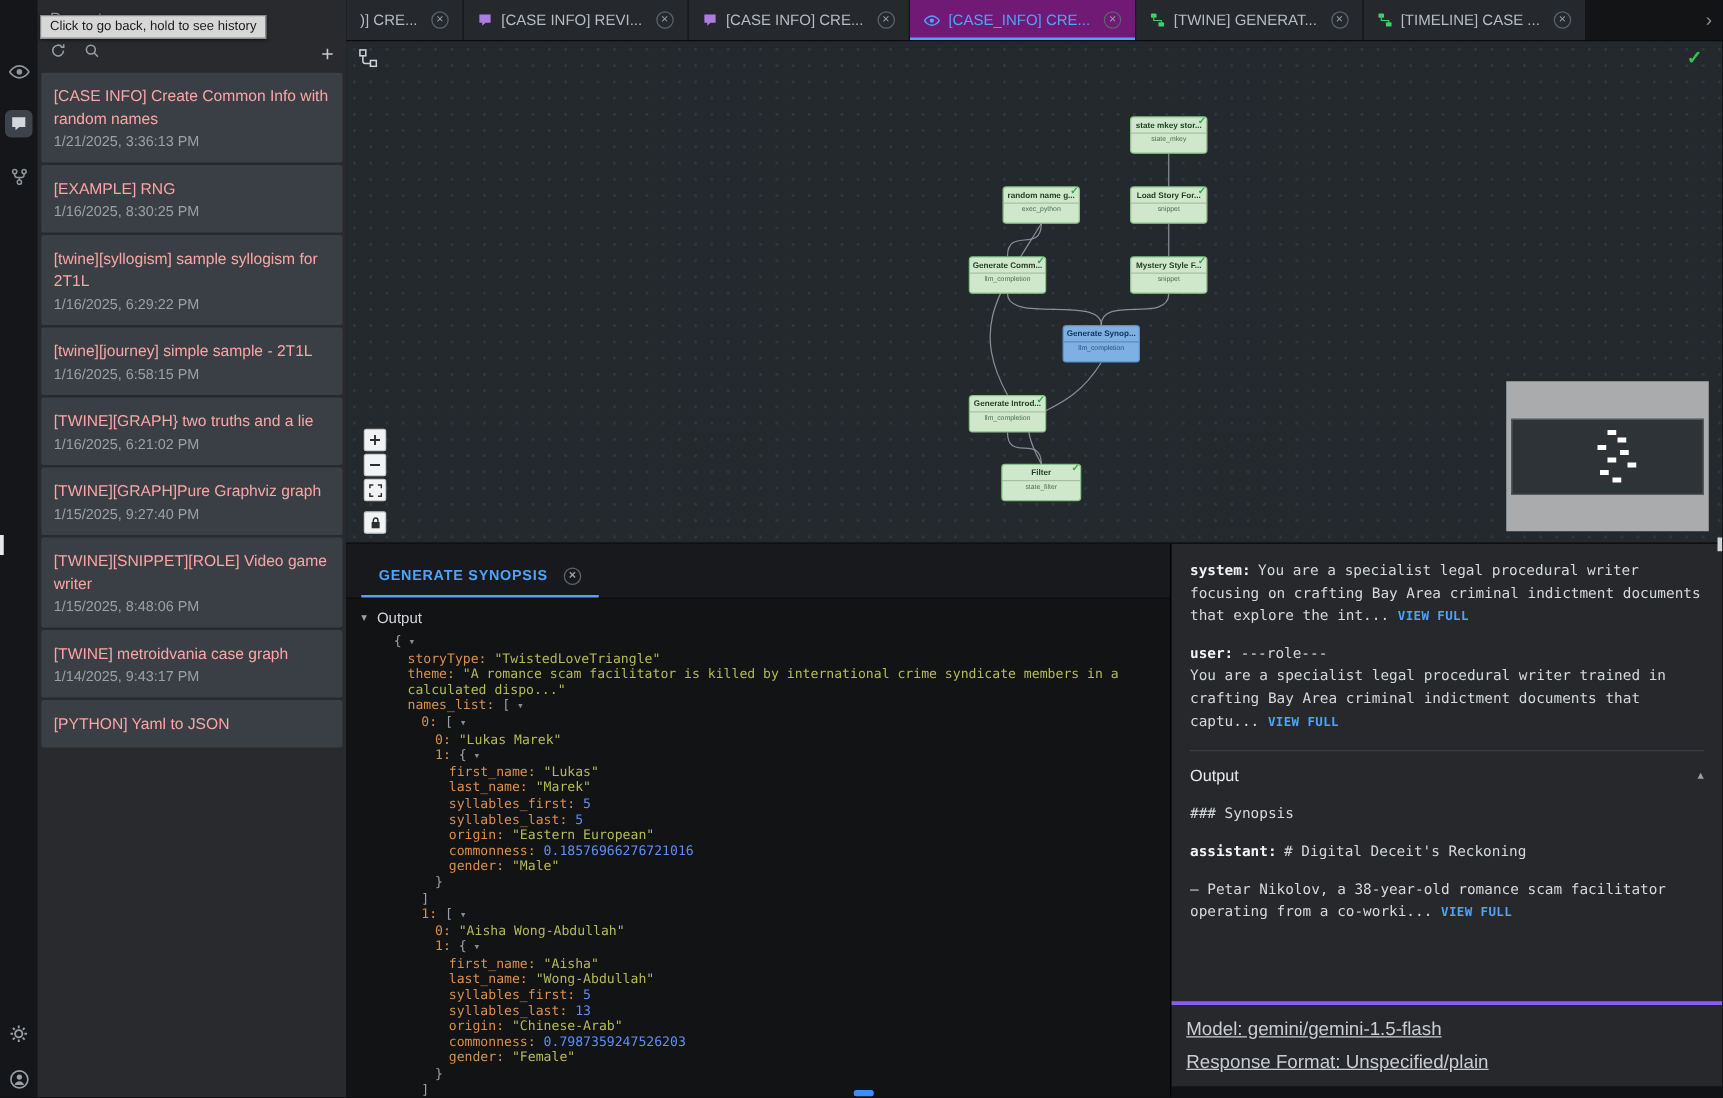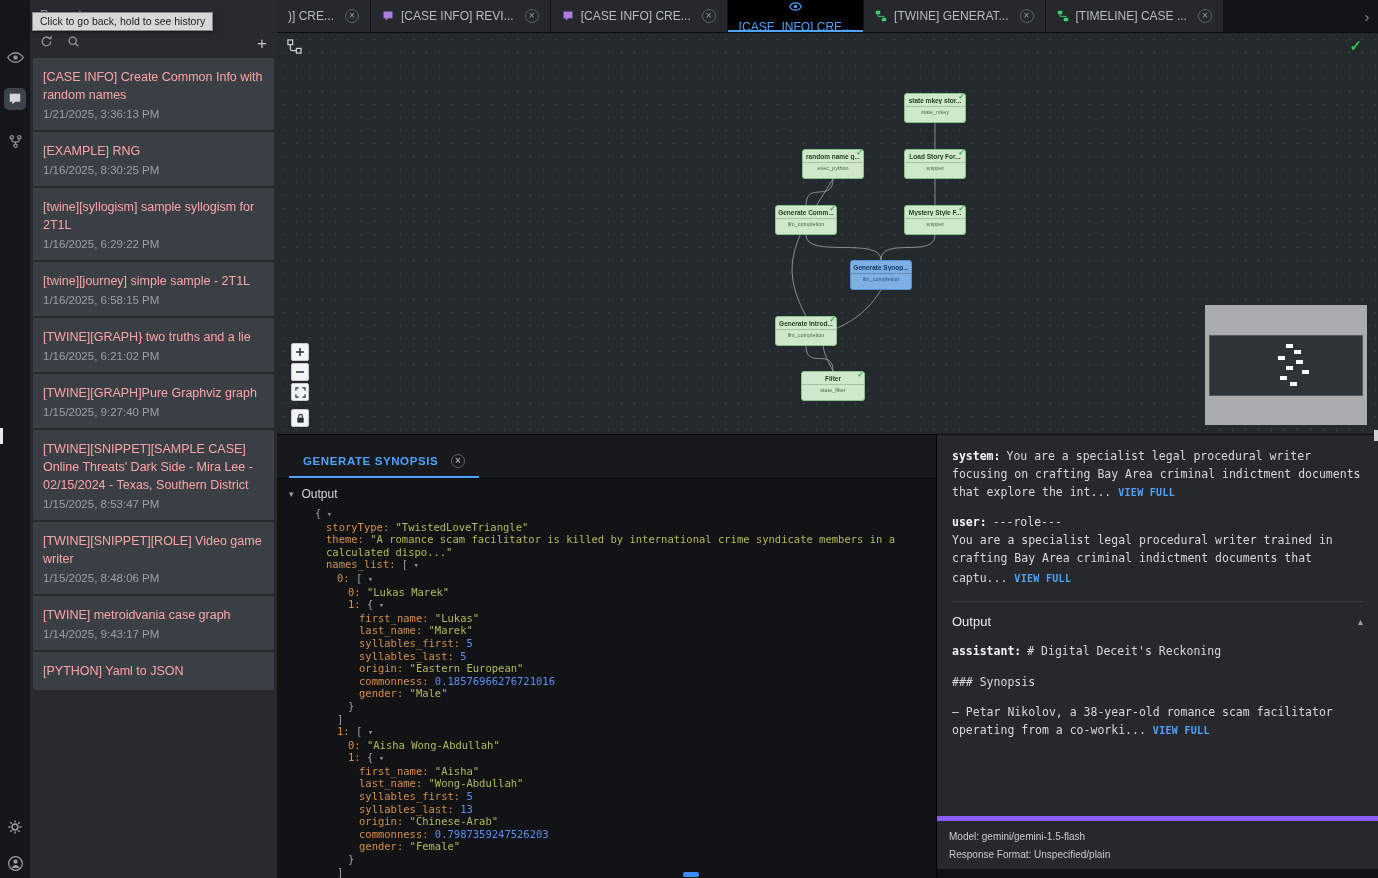--- a/index.html
+++ b/index.html
@@ -25,21 +25,21 @@
   .pi-title { color:#fca5a5; font-size:12.5px; line-height:18px; word-wrap:break-word; }
   .pi-time { color:#9aa0a6; font-size:11.5px; margin-top:4px; }
 
   
   .main { flex:1; display:flex; flex-direction:column; min-width:0; }
 
   
   .tab-bar { height:33px; background:#121416; display:flex; align-items:stretch; border-bottom:1px solid #0a0b0c; flex:none; }
   .tabs { display:flex; align-items:stretch; min-width:0; overflow:hidden; flex:1; }
   .tab { display:flex; align-items:center; gap:7px; padding:0 11px; background:#25282c; border-right:1px solid #121416; font-size:12px; color:#b7bcc2; white-space:nowrap; }
-  .tab.active { background:#000000; color:#4da3ff; box-shadow:inset 0 -2px 0 #4da3ff;flex-direction:column; }
+  .tab.active { background:#701a75; color:#4da3ff; box-shadow:inset 0 -2px 0 #4da3ff; }
   .tab-icon { display:flex; align-items:center; }
   .tab-close, .oc-close { border:1px solid #5c636a; border-radius:50%; width:14px; height:14px; line-height:12px; text-align:center; font-size:10px; color:#9aa0a6; margin-left:4px; flex:none; cursor:pointer; }
   .tab-scroll { width:22px; display:flex; align-items:center; justify-content:center; color:#8a9097; font-size:15px; }
 
   
   .canvas { height:402px; position:relative; background-color:#24292e; background-image:radial-gradient(#31373e 1px, transparent 1.3px); background-size:13px 13px; overflow:hidden; border-bottom:1px solid #070809; flex:none; }
   .canvas-tool { position:absolute; left:10px; top:6px; }
   .canvas-check { position:absolute; right:16px; top:4px; color:#35c24d; font-size:15px; font-weight:bold; }
   #edges-svg { position:absolute; left:0; top:0; width:100%; height:100%; }
   .edge { stroke:#9aa0a6; stroke-width:1; fill:none; opacity:.85; }
@@ -80,21 +80,21 @@
   .messages-panel { flex:1; display:flex; flex-direction:column; background:#26282c; font-family:"DejaVu Sans Mono", monospace; font-size:11.5px; color:#d6d9db; min-width:0; }
   .mp-scroll { padding:13px 15px 0; }
   .msg { margin-bottom:13px; line-height:1.55; word-wrap:break-word; }
   .msg-role { font-weight:bold; color:#f2f4f6; margin-right:6px; }
   .msg-text { white-space:pre-line; }
   .view-full { color:#4da3ff; font-size:10px; font-weight:bold; letter-spacing:.3px; cursor:pointer; }
   .view-full.block { display:inline-block; margin-top:3px; }
   .mp-divider { border-top:1px solid #3a3d41; margin:2px 0 12px; }
   .sec-header { display:flex; align-items:center; font-family:"Liberation Sans", sans-serif; font-size:13px; color:#e8eaec; margin:0 0 14px; }
   .sec-collapse { margin-left:auto; color:#9aa0a6; font-size:10px; cursor:pointer; }
-  .mp-footer { margin-top:auto; border-top:5px solid #8b5cf6; padding:7px 12px 6px; font-family:"Liberation Sans", sans-serif; font-size:10px; color:#c9ccd0; line-height:1.75; }
+  .mp-footer { margin-top:auto; border-top:3px solid #8b5cf6; padding:7px 12px 6px; font-family:"Liberation Sans", sans-serif; font-size:15px; color:#c9ccd0; line-height:1.75;text-decoration:underline; }
   .mp-bottomstrip { height:9px; background:#101214; }
 
   .tick-left { position:absolute; left:0; top:428px; width:3px; height:16px; background:#e8e8e8; z-index:9; }
   .tick-right { position:absolute; right:0; top:430px; width:4px; height:11px; background:#cfd2d5; z-index:9; }
 </style>
 </head>
 <body>
 
 <div class="app">
 
@@ -175,24 +175,20 @@
         </div>
         <div class="prompt-item">
           <div class="pi-title">[TWINE][GRAPH} two truths and a lie</div>
           <div class="pi-time">1/16/2025, 6:21:02 PM</div>
         </div>
         <div class="prompt-item">
           <div class="pi-title">[TWINE][GRAPH]Pure Graphviz graph</div>
           <div class="pi-time">1/15/2025, 9:27:40 PM</div>
         </div>
         <div class="prompt-item">
-          <div class="pi-title">[TWINE][SNIPPET][SAMPLE CASE] Online Threats' Dark Side - Mira Lee - 02/15/2024 - Texas, Southern District</div>
-          <div class="pi-time">1/15/2025, 8:53:47 PM</div>
-        </div>
-        <div class="prompt-item">
           <div class="pi-title">[TWINE][SNIPPET][ROLE] Video game writer</div>
           <div class="pi-time">1/15/2025, 8:48:06 PM</div>
         </div>
         <div class="prompt-item">
           <div class="pi-title">[TWINE] metroidvania case graph</div>
           <div class="pi-time">1/14/2025, 9:43:17 PM</div>
         </div>
         <div class="prompt-item">
           <div class="pi-title">[PYTHON] Yaml to JSON</div>
         </div>
@@ -413,24 +409,24 @@
           <div class="msg">
             <span class="msg-role">user:</span><span class="msg-text">---role---
 You are a specialist legal procedural writer trained in crafting Bay Area criminal indictment documents that captu...</span>
             <a class="view-full block">VIEW FULL</a>
           </div>
           <div class="mp-divider"></div>
           <div class="sec-header">
             <span>Output</span>
             <span class="sec-collapse">▴</span>
           </div>
+          <div class="msg">### Synopsis</div>
           <div class="msg">
             <span class="msg-role">assistant:</span><span class="msg-text"># Digital Deceit's Reckoning</span>
           </div>
-          <div class="msg">### Synopsis</div>
           <div class="msg">
             <span class="msg-text">— Petar Nikolov, a 38-year-old romance scam facilitator operating from a co-worki...</span>
             <a class="view-full">VIEW FULL</a>
           </div>
         </div>
         <div class="mp-footer">
           <div>Model: gemini/gemini-1.5-flash</div>
           <div>Response Format: Unspecified/plain</div>
         </div>
         <div class="mp-bottomstrip"></div>

